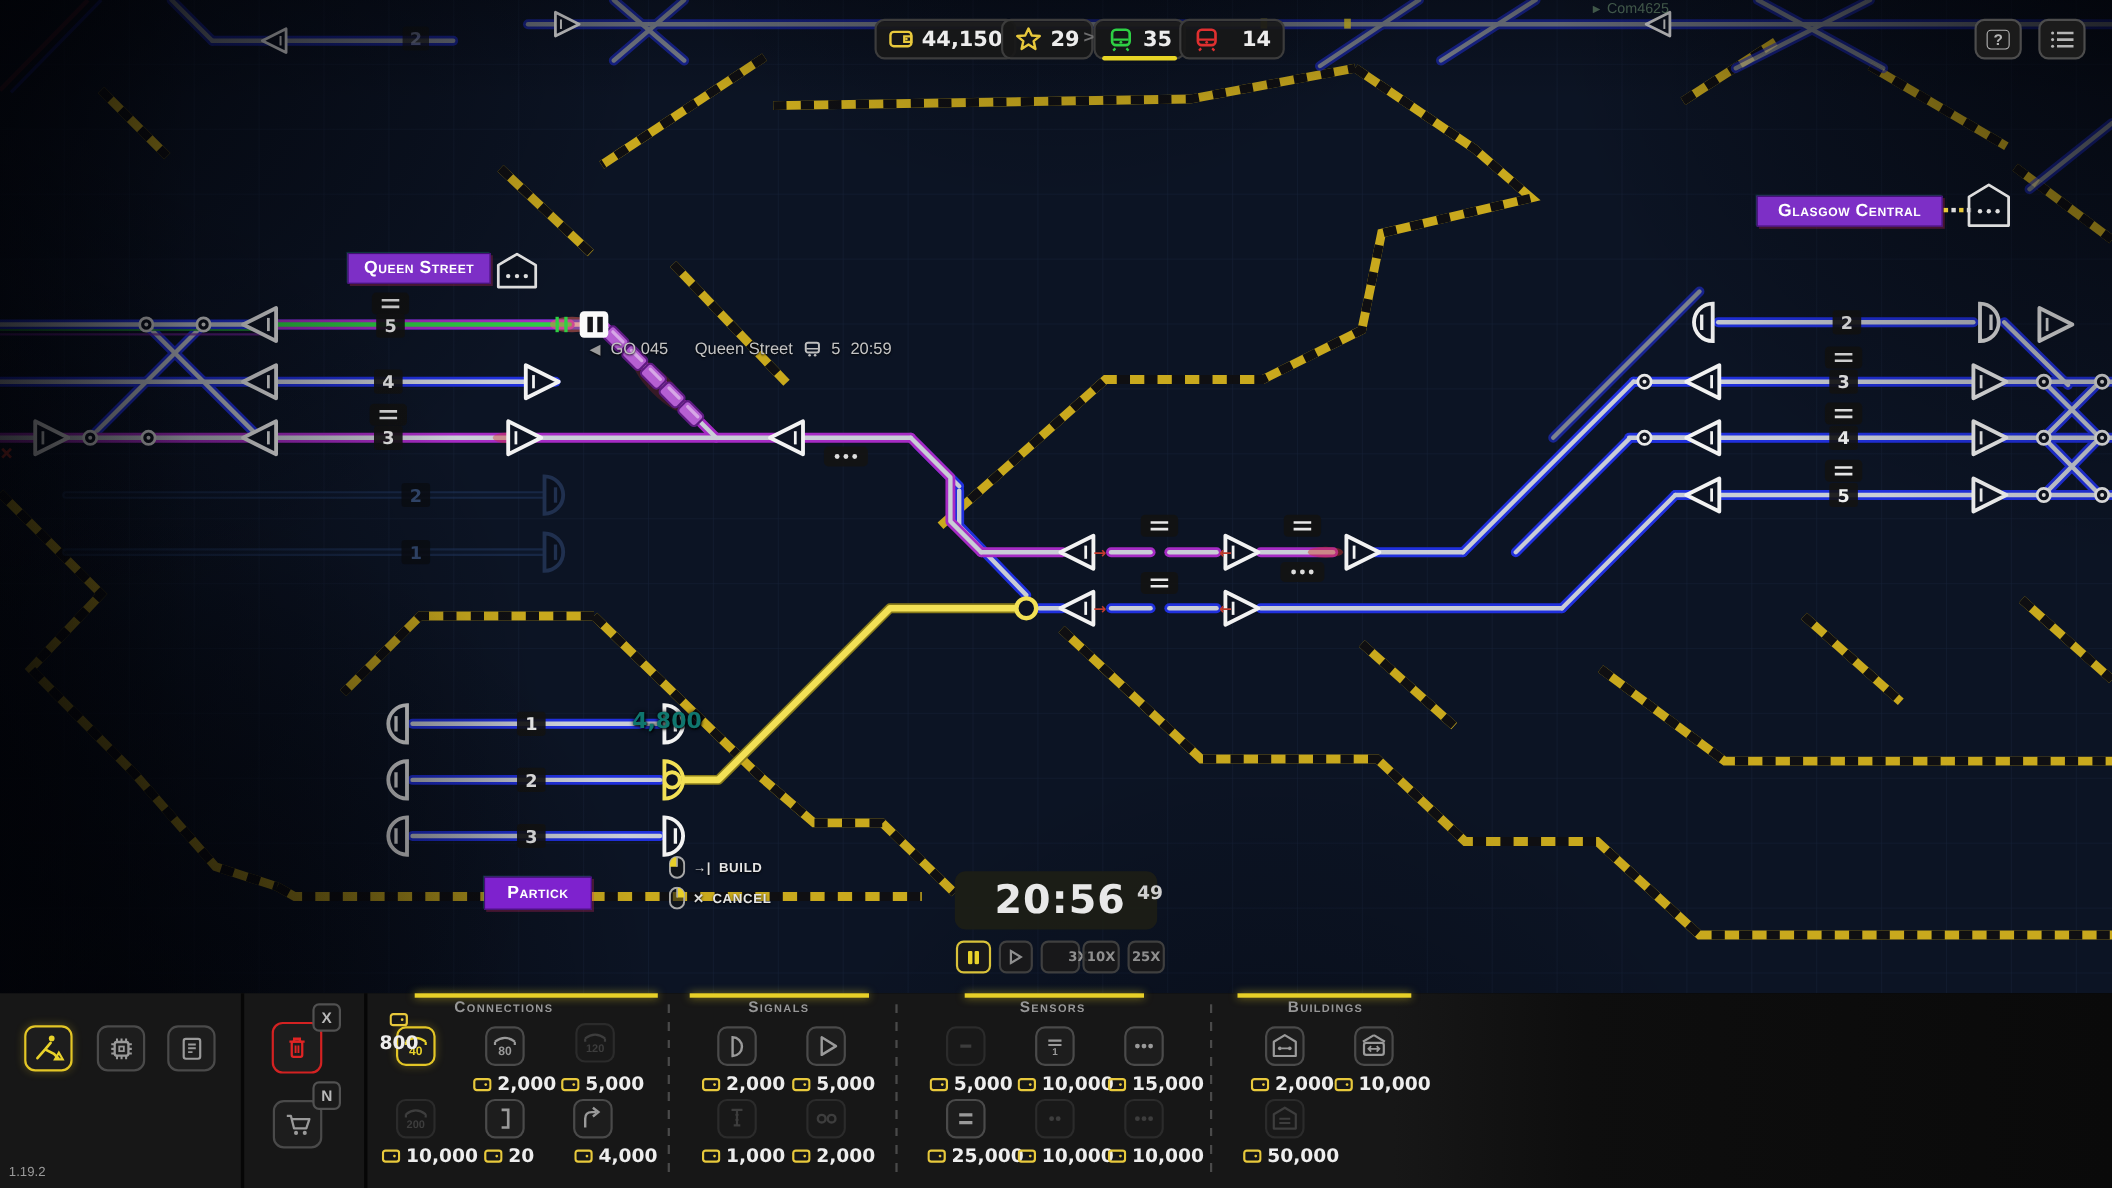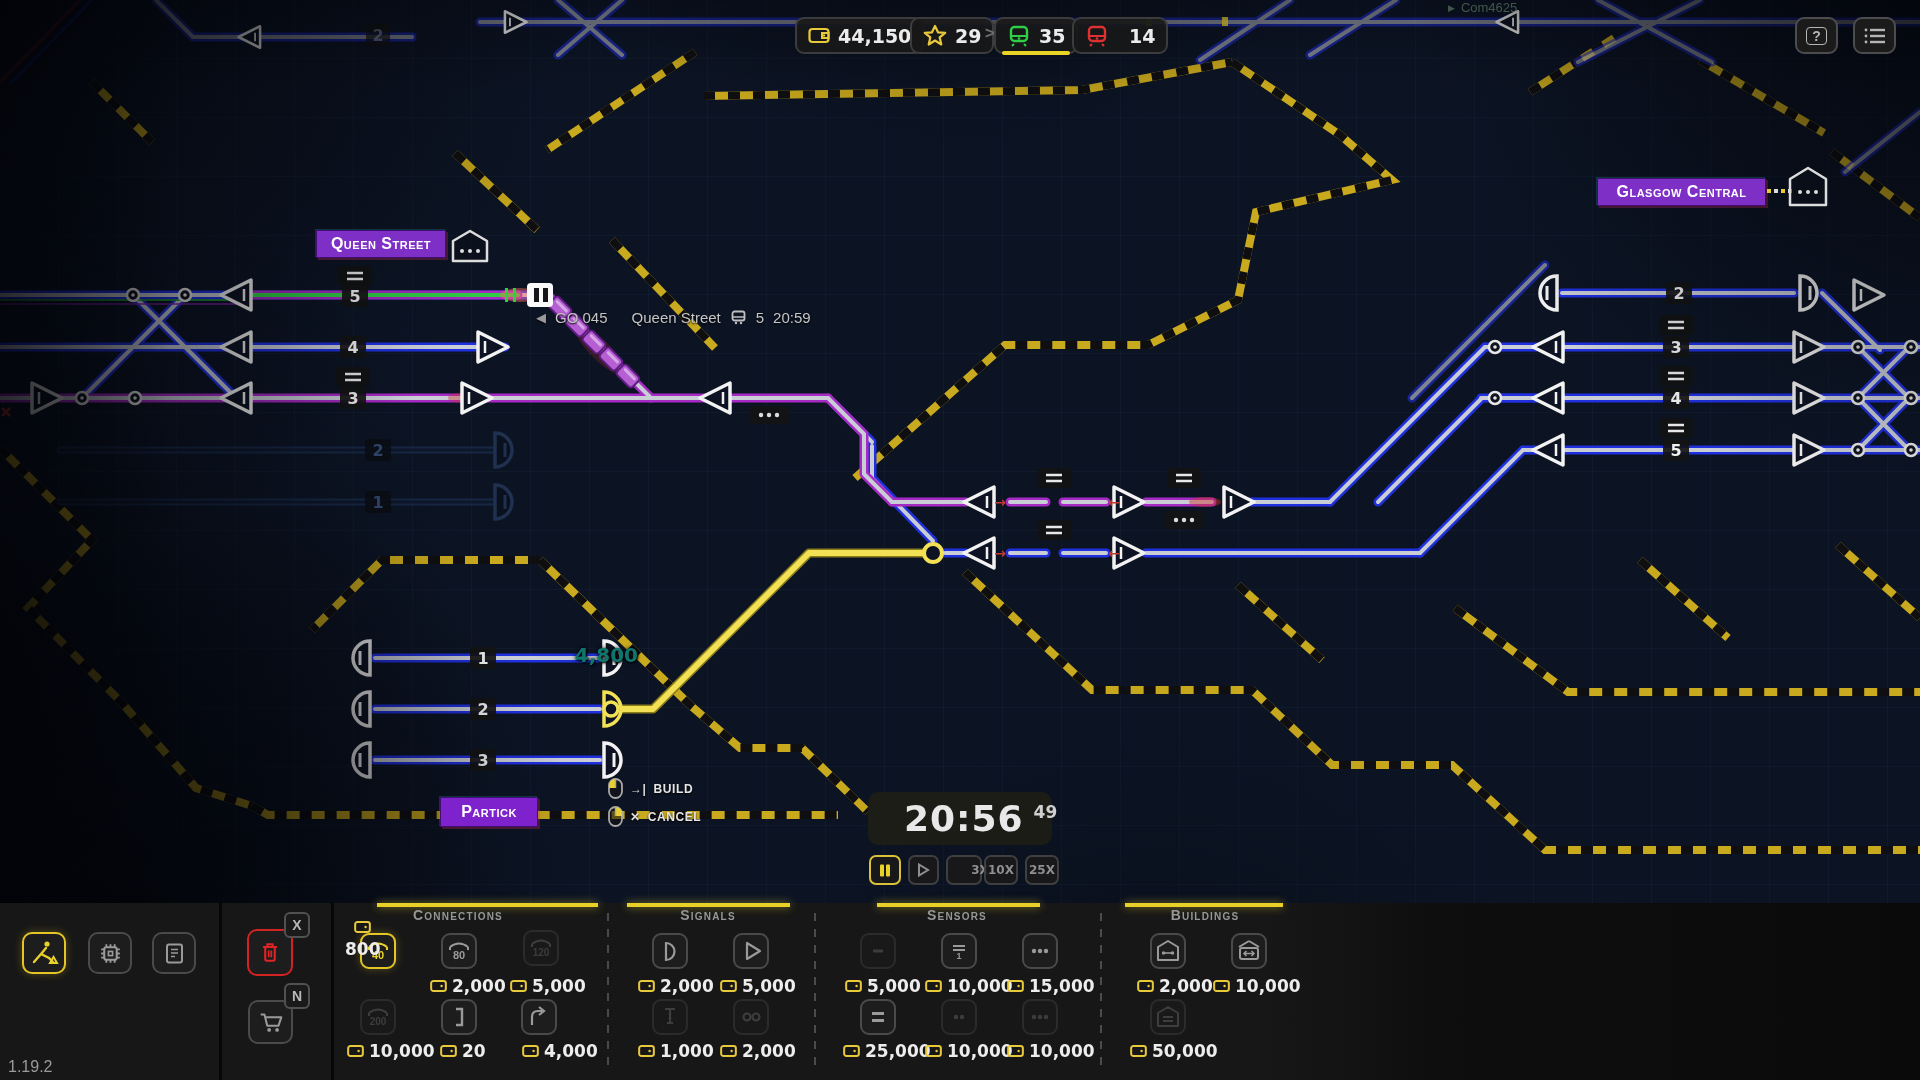--- a/index.html
+++ b/index.html
@@ -64,21 +64,21 @@
        letter-spacing:1.2px;font-variant:small-caps;font-size:14px;}
   .tbtn{position:absolute;width:36px;height:36px;box-sizing:border-box;border:2px solid #4a4a4a;border-radius:9px;
        background:#1d1d1d;color:#9a9a9a;display:flex;align-items:center;justify-content:center;}
   .tbtn.big{width:44px;height:42px;border-radius:10px;}
   .tbtn.active{border-color:#e3c626;color:#e8d22a;box-shadow:0 0 9px rgba(230,200,40,.3);}
   .tbtn.dim{border-color:#2b2b2b;color:#3d3d3d;background:#191919;}
   .tbtn.danger{border-color:#d32222;color:#e02424;}
   .hint{position:absolute;width:26px;height:26px;box-sizing:border-box;background:#1a1a1a;border:2px solid #515151;
        border-radius:6px;color:#b9b9b9;font:bold 14px "Liberation Sans",sans-serif;display:flex;align-items:center;justify-content:center;z-index:3;}
   .price{position:absolute;display:flex;align-items:center;gap:5px;color:#ededed;font:bold 17px "DejaVu Sans",sans-serif;}
-  .version{position:absolute;left:8px;top:1058px;color:#9a9a9a;font-size:16px;}
+  .version{position:absolute;left:8px;top:1058px;color:#9a9a9a;font-size:12px;}
 </style>
 </head>
 <body>
 
 <div id="map">
 <svg width="1920" height="903" viewBox="0 0 1920 903">
   <defs>
     <pattern id="grid" width="59" height="59" patternUnits="userSpaceOnUse">
       <path d="M59,0 V59 H0" fill="none" stroke="rgba(110,160,230,0.09)" stroke-width="1"></path>
     </pattern>

